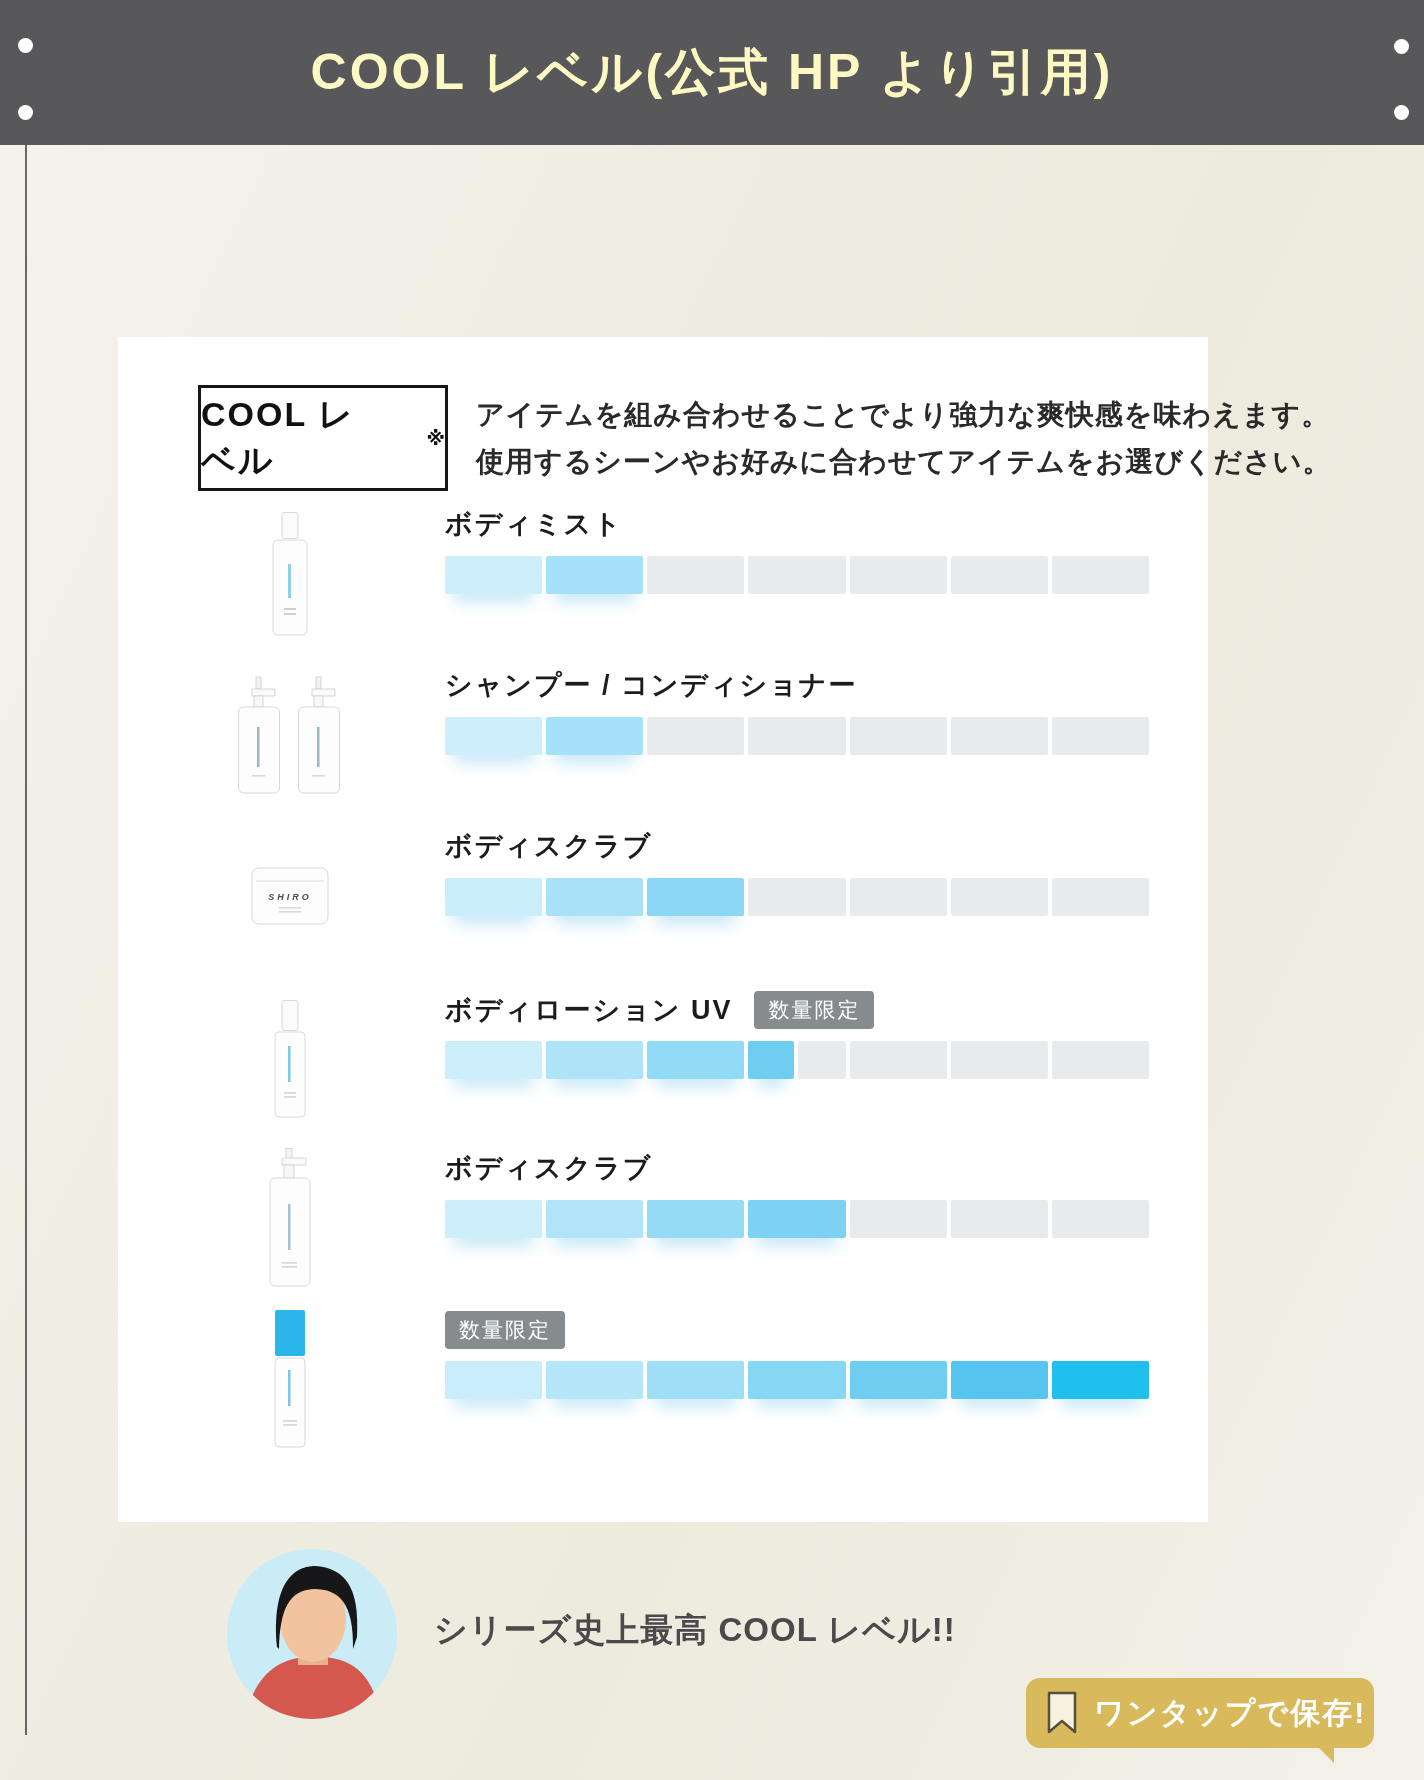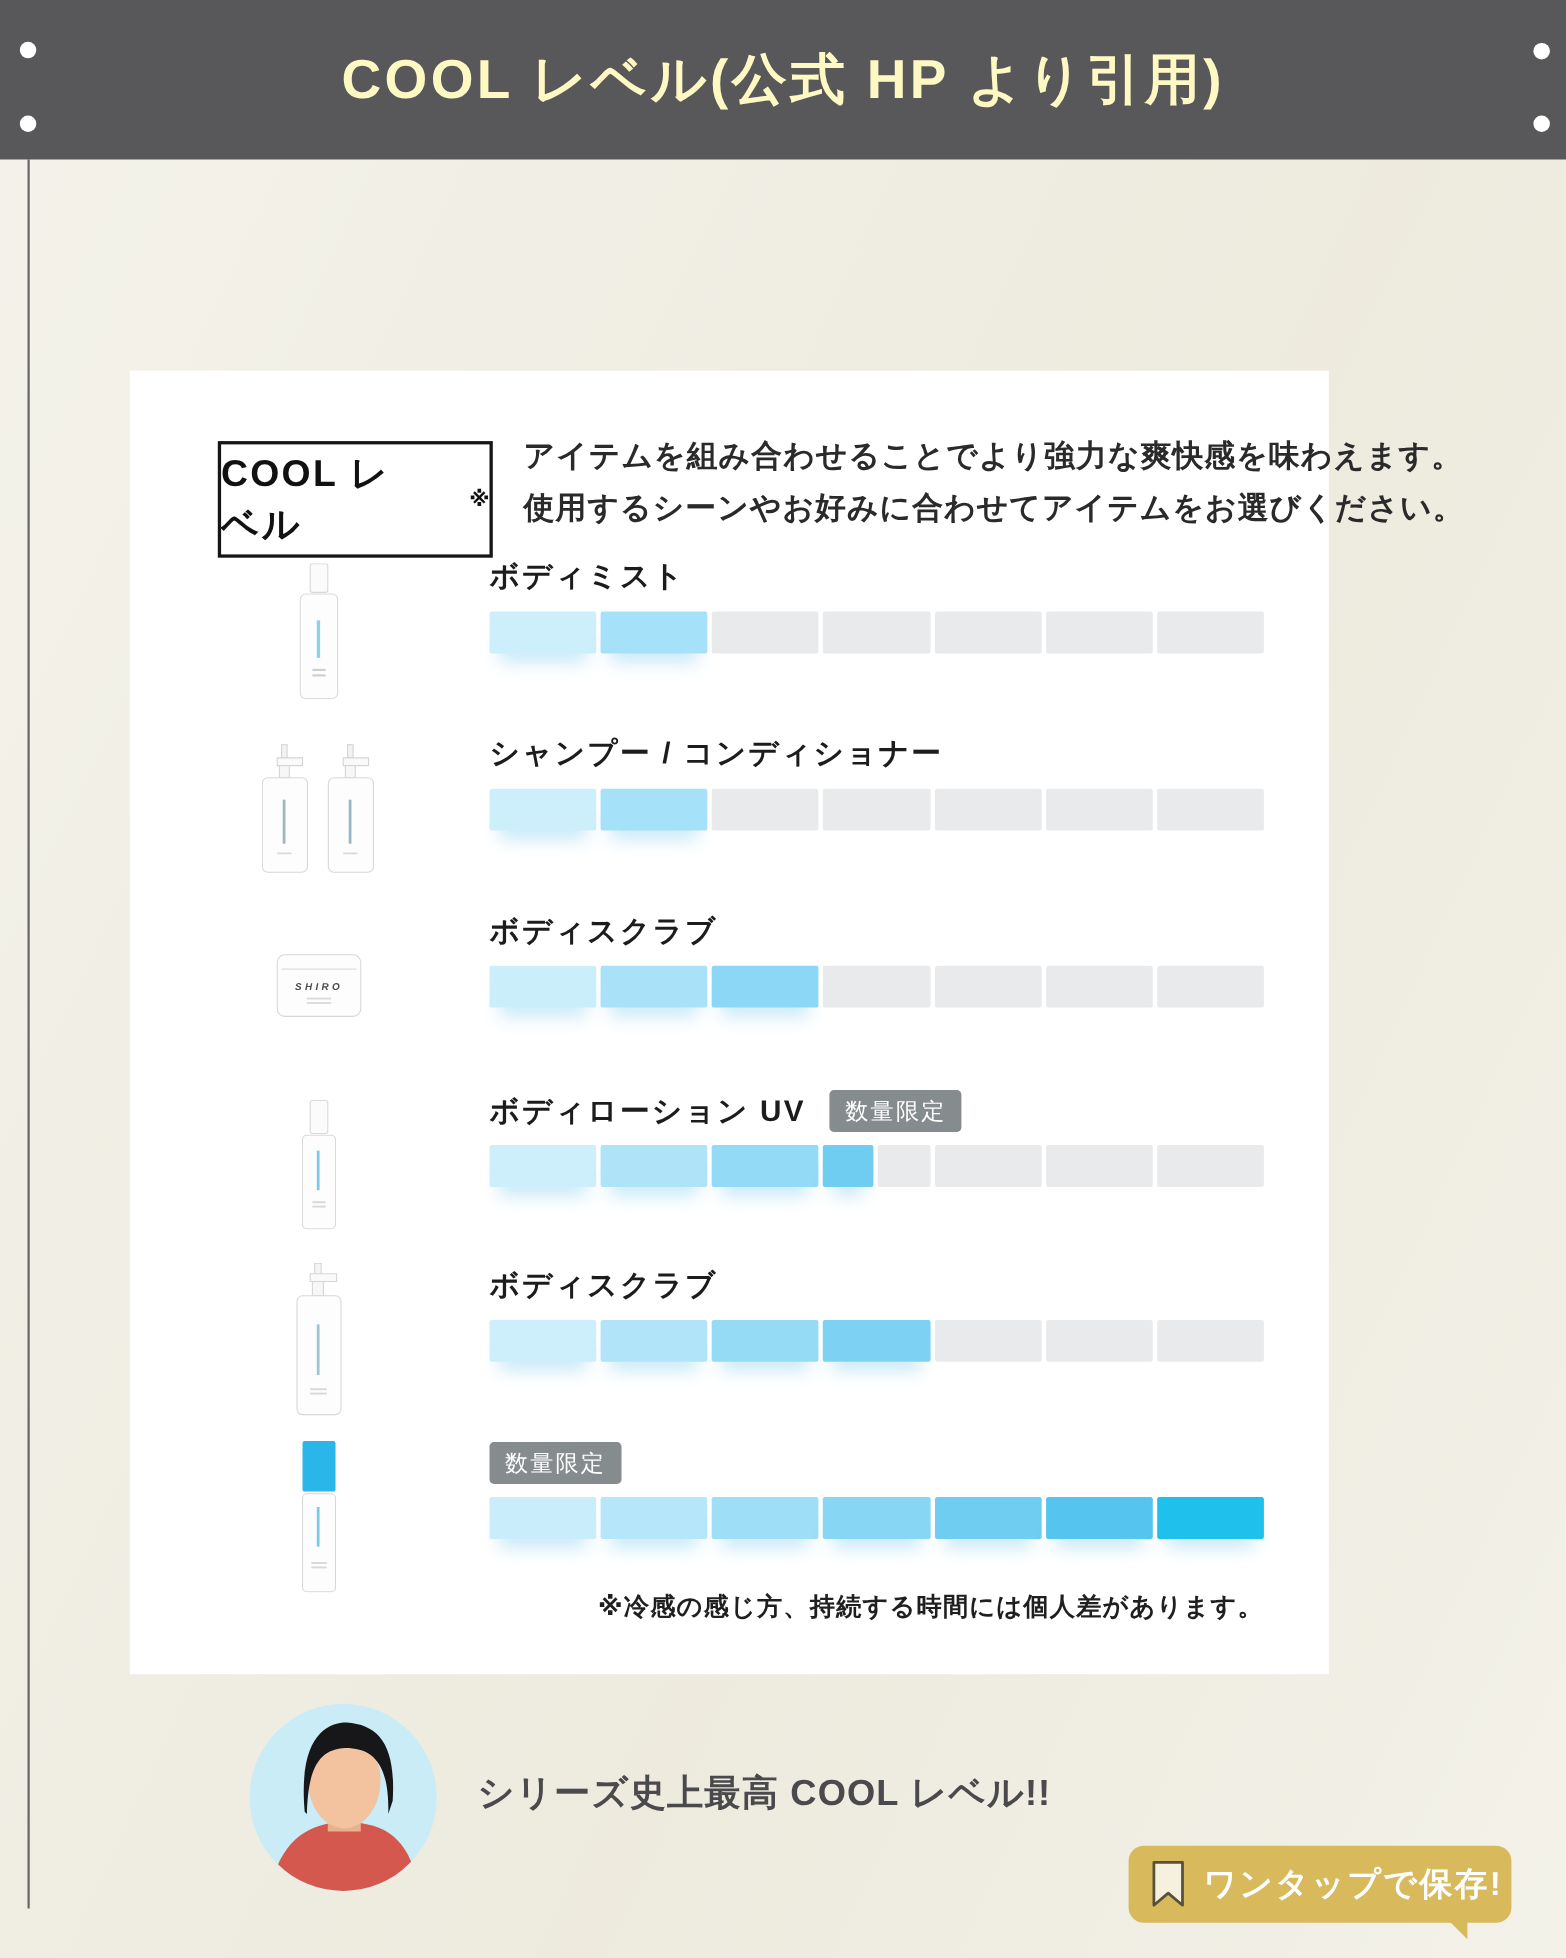--- a/index.html
+++ b/index.html
@@ -10,21 +10,21 @@
                          linear-gradient(115deg, rgba(255,255,255,.25), rgba(228,224,206,.25) 60%, rgba(255,255,255,.2));
         font-family:"Liberation Sans","DejaVu Sans",sans-serif;}
   
   .top-bar{position:absolute;left:0;top:0;width:1424px;height:145px;background:#58585a;
            display:flex;align-items:center;justify-content:center;}
   .top-title{color:#fef9c3;font-size:50px;font-weight:700;letter-spacing:3px;}
   .dot{position:absolute;width:15px;height:15px;border-radius:50%;background:#fff;}
   .binder-line{position:absolute;left:25px;top:145px;width:2px;height:1590px;background:#4e4e52;opacity:.85;}
   
   .card{position:absolute;left:118px;top:337px;width:1090px;height:1185px;background:#ffffff;}
-  .cool-box{position:absolute;left:80px;top:64px;width:244px;height:100px;border:3px solid #161616;
+  .cool-box{position:absolute;left:80px;top:48px;width:244px;height:100px;border:3px solid #161616;
             display:flex;align-items:center;justify-content:center;background:#fff;gap:33px;}
   .cool-box .t{font-size:34px;font-weight:700;letter-spacing:2px;color:#111;}
   .cool-box .m{font-size:19px;font-weight:700;color:#111;vertical-align:14px;margin-left:2px;}
   .desc{position:absolute;left:358px;top:54px;font-size:28px;line-height:47px;font-weight:700;
         color:#2a2a2a;letter-spacing:1px;white-space:nowrap;}
   
   .row{position:absolute;left:0;width:1090px;height:150px;}
   .product{position:absolute;font-style:italic;}
   .label-line{position:absolute;left:327px;top:-4px;display:flex;align-items:center;gap:22px;}
   .plabel{font-size:27px;font-weight:700;letter-spacing:2px;color:#1c1c1e;white-space:nowrap;}
@@ -211,21 +211,20 @@
             <div class="seg fill" style="background: rgb(181, 230, 250);"></div>
             <div class="seg fill" style="background: rgb(158, 222, 247);"></div>
             <div class="seg fill" style="background: rgb(135, 214, 244);"></div>
             <div class="seg fill" style="background: rgb(110, 205, 241);"></div>
             <div class="seg fill" style="background: rgb(85, 197, 239);"></div>
             <div class="seg fill" style="background: rgb(31, 192, 236);"></div>
           </div>
         </div>
       </div>
 
-    <div class="footnote">※冷感の感じ方、持続する時間には個人差があります。</div>
   </div>
 
   <div class="avatar">
     <svg width="170" height="170" viewBox="0 0 170 170">
       <circle cx="85" cy="85" r="85" fill="#c9ecf6"></circle>
       <path d="M18,172 C26,126 52,110 78,108 L96,108 C128,110 148,128 154,172 Z" fill="#d4584e"></path>
       <rect x="71" y="88" width="30" height="28" fill="#e7b28c"></rect>
       <ellipse cx="86" cy="70" rx="33" ry="43" fill="#f2c39e"></ellipse>
       <path d="M50,98 C44,30 70,17 88,17 C118,19 133,38 130,88 L126,100 C127,54 112,40 87,40 C62,41 53,60 52,100 Z" fill="#17171a"></path>
       <path d="M62,30 C74,20 102,19 113,31 C99,25 78,26 62,30 Z" fill="#17171a"></path>

